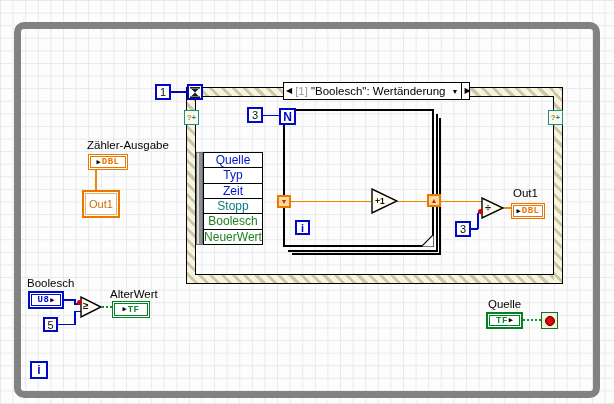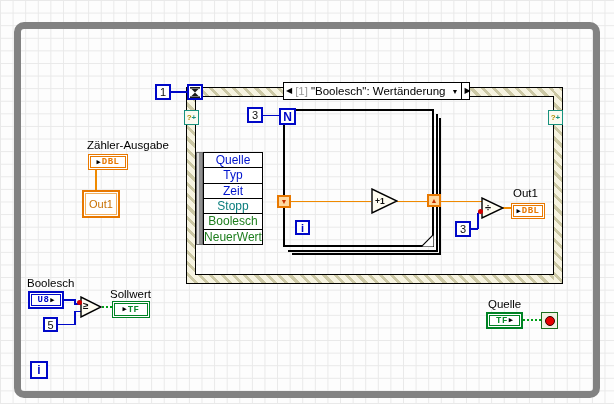--- a/index.html
+++ b/index.html
@@ -222,21 +222,21 @@
   <div class="abs wire-b" style="left:74px;top:310.5px;width:8px;height:1.5px;"></div>
 
   <div class="tri-node" style="left:80px;top:296px;width:22px;height:22px;">
     <svg width="22" height="22" viewBox="0 0 22 22">
       <polygon points="1,1 1,21 21,11" fill="#fffdf2" stroke="#000" stroke-width="1.4"></polygon>
     </svg>
     <span class="glyph" style="left:3px;top:4px;font-size:10px;">≥</span>
   </div>
   <div class="abs wire-g-dot" style="left:102px;top:306px;width:10px;"></div>
 
-  <div class="lbl" style="left:110px;top:288px;">Sollwert</div>
+  <div class="lbl" style="left:110px;top:288px;">AlterWert</div>
   <div class="dterm green-t" style="left:112px;top:301px;width:38px;height:17px;">
     <div class="inner">
         <span class="tarr">▶</span>
         <span class="ttxt" style="color:#0a8a2a;">TF</span>
       </div>
   </div>
 
   <div class="lbl" style="left:488px;top:298px;">Quelle</div>
   <div class="dterm green-ctl" style="left:486px;top:312px;width:37px;height:17px;">
     <div class="inner">

